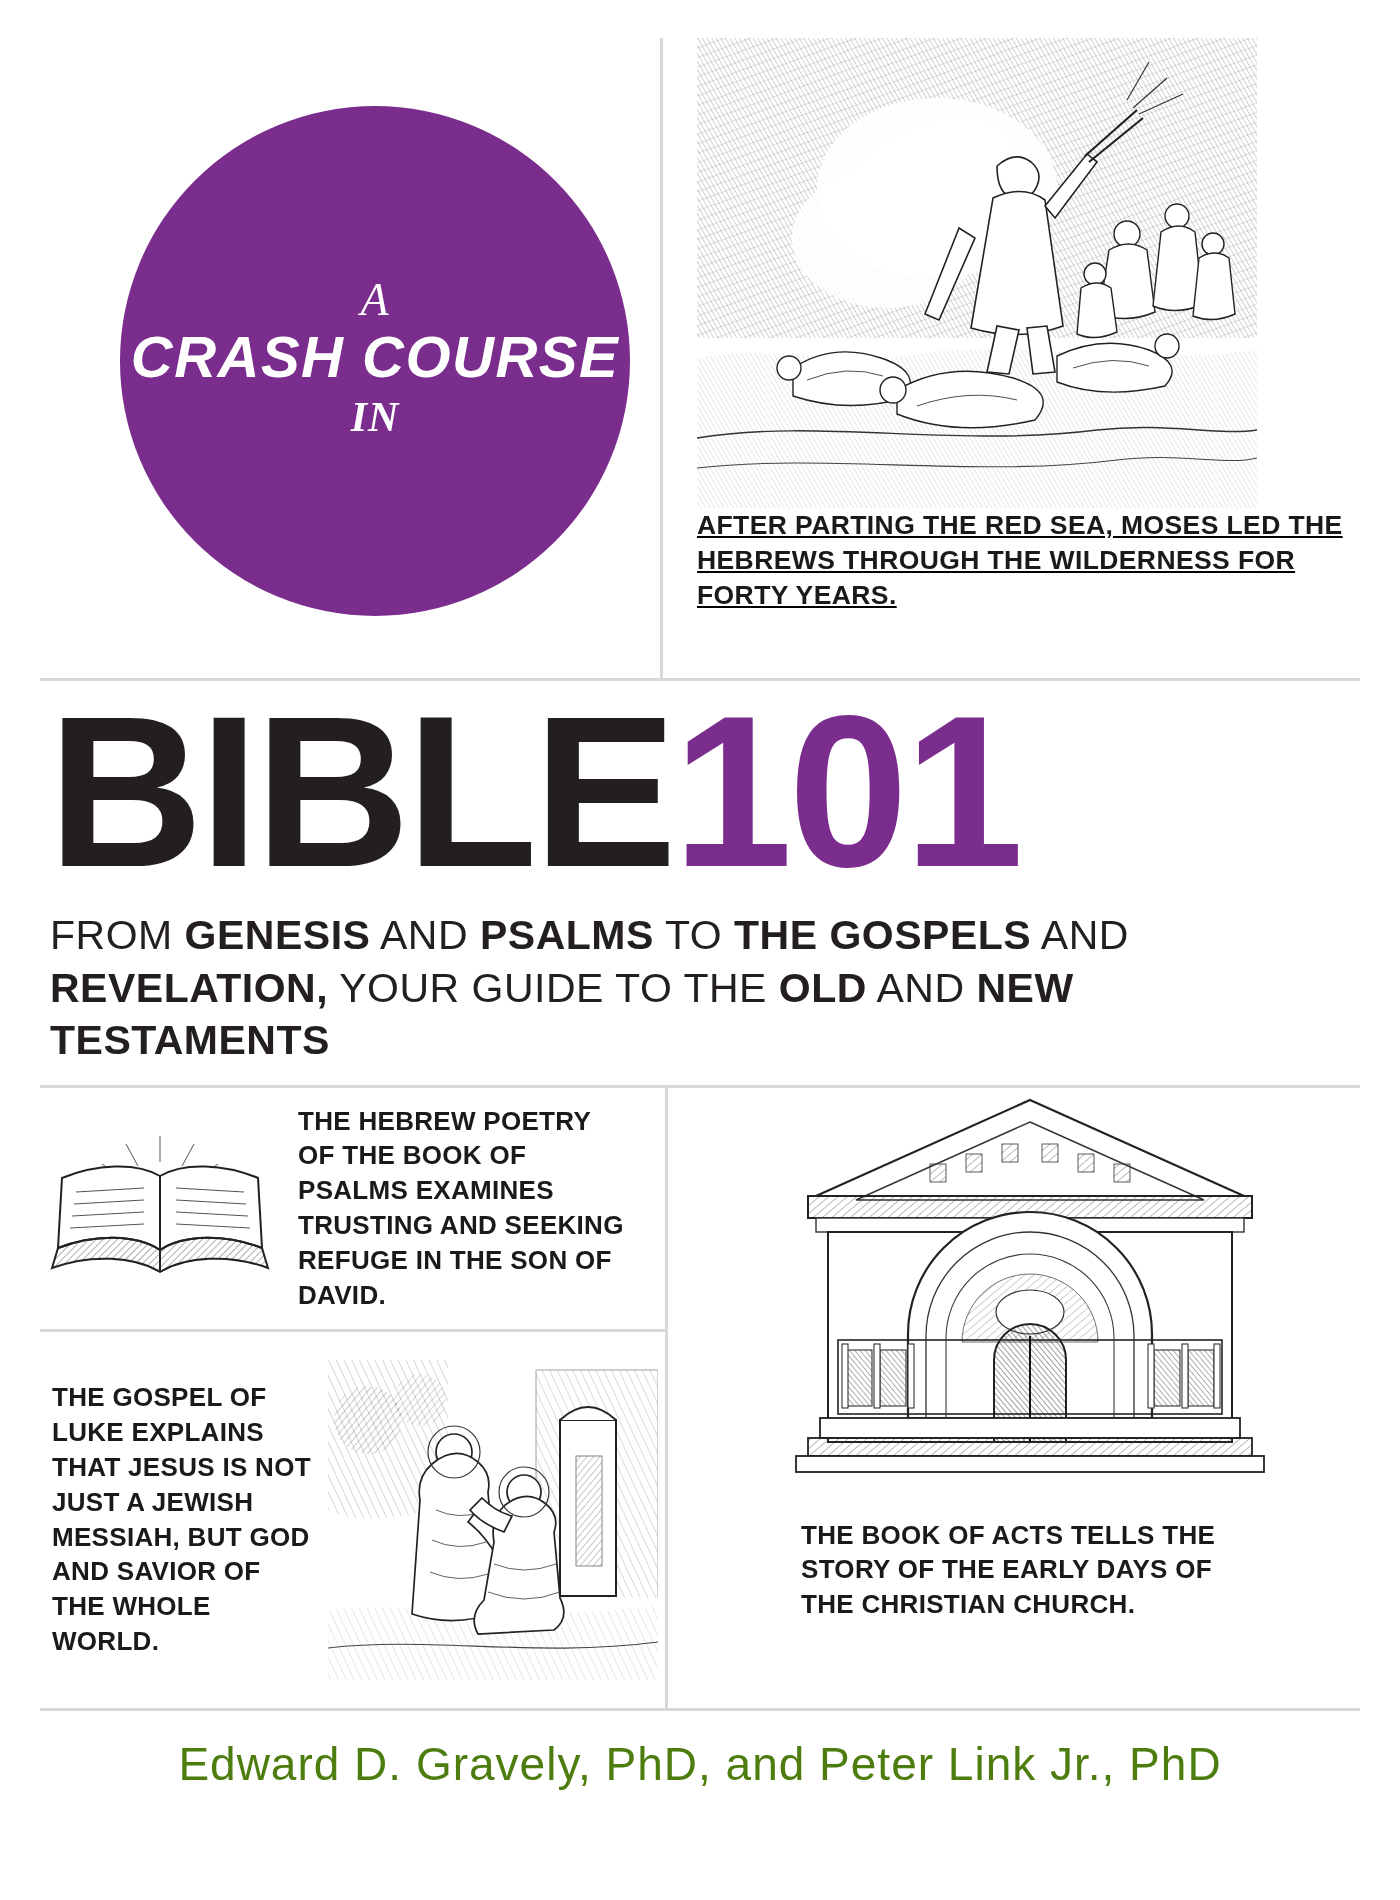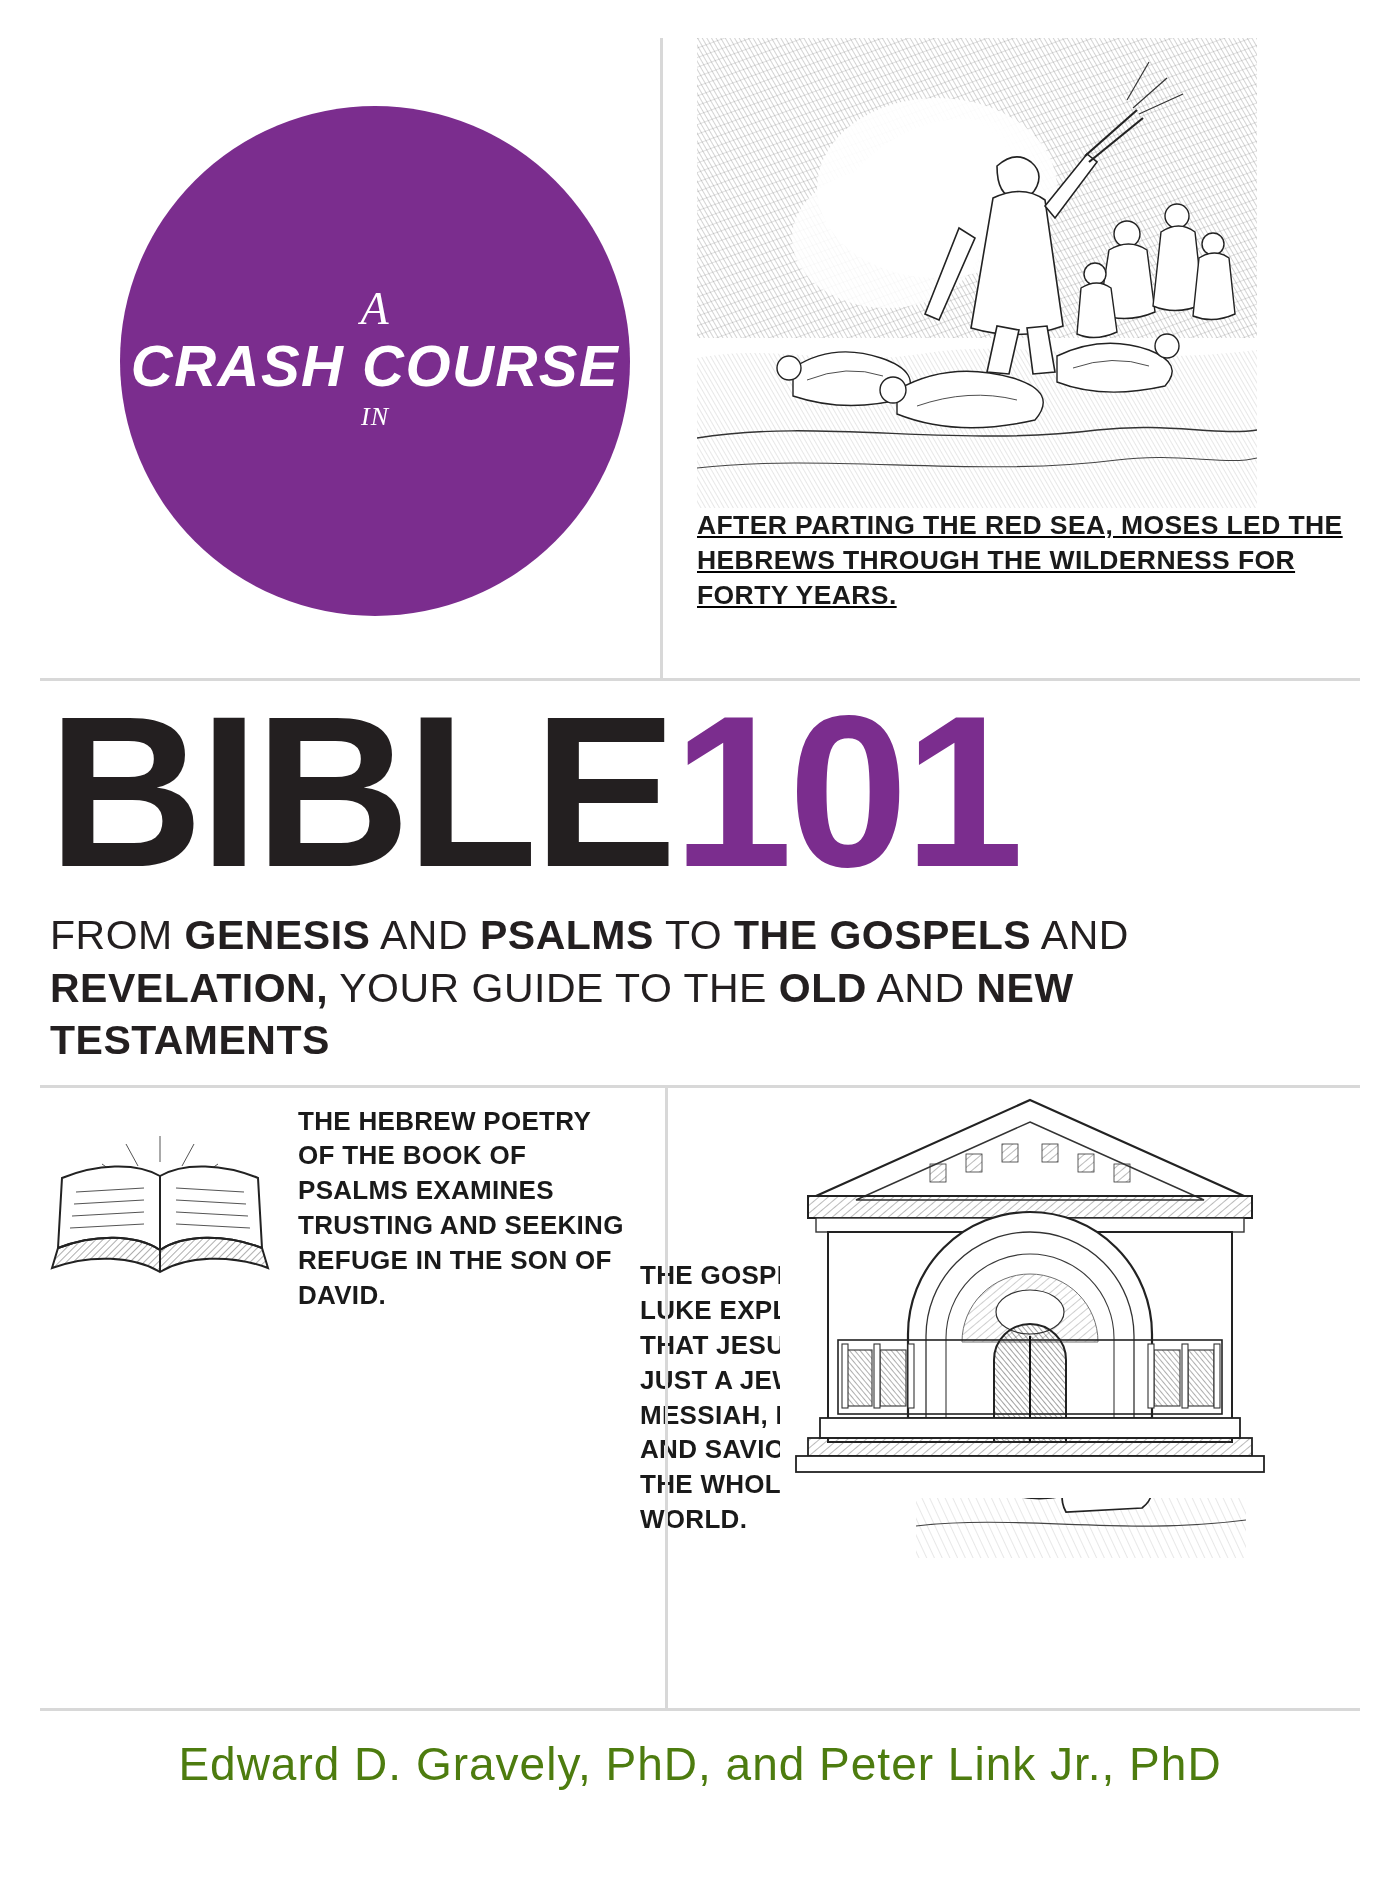--- a/index.html
+++ b/index.html
@@ -62,23 +62,24 @@
     font-family: "Liberation Sans", sans-serif;
     font-style: italic;
     font-weight: bold;
     font-size: 58px;
     letter-spacing: 1.5px;
     line-height: 1.05;
   }
   .badge-in {
     font-family: "Liberation Serif", serif;
     font-style: italic;
-    font-size: 26px;
+    font-size: 42px;
     letter-spacing: 1px;
     margin: 6px 0 4px 0;
+    font-weight: bold;
   }
   .badge-scripture {
     font-family: "DejaVu Serif", serif;
     font-weight: bold;
     font-size: 66px;
     letter-spacing: 3px;
     line-height: 1;
   }
 
   .vdiv {
@@ -149,21 +150,21 @@
 
   
   .bottom {
     display: flex;
     flex-direction: row;
     height: 620px;
   }
   .bottom-left {
     width: 625px;
     display: flex;
-    flex-direction: row;
+    flex-direction: column;
   }
   .cell-psalms {
     display: flex;
     flex-direction: row;
     align-items: center;
     height: 225px;
     padding: 8px 0;
   }
   .cell-luke {
     display: flex;
@@ -469,19 +470,20 @@
           </g>
 
           <path d="M214 354 L214 272 A36 36 0 0 1 286 272 L286 354 Z" fill="url(#stoneDark)" stroke="#222" stroke-width="2"></path>
           <line x1="250" y1="248" x2="250" y2="354" stroke="#111" stroke-width="2"></line>
 
           <rect x="40" y="330" width="420" height="20" fill="#fff" stroke="#222" stroke-width="1.8"></rect>
           <rect x="28" y="350" width="444" height="18" fill="url(#stone)" stroke="#222" stroke-width="1.8"></rect>
           <rect x="16" y="368" width="468" height="16" fill="#fff" stroke="#222" stroke-width="1.8"></rect>
         </svg>
       </div>
+      <div class="caption-sm" style="margin-top:20px; width:470px;">THE BOOK OF ACTS TELLS THE STORY OF THE EARLY DAYS OF THE CHRISTIAN CHURCH.</div>
     </div>
   </div>
 
   <div class="hdiv"></div>
 
   <div class="authors">Edward D. Gravely, PhD, and Peter Link Jr., PhD</div>
 </div>
 
 </body></html>

